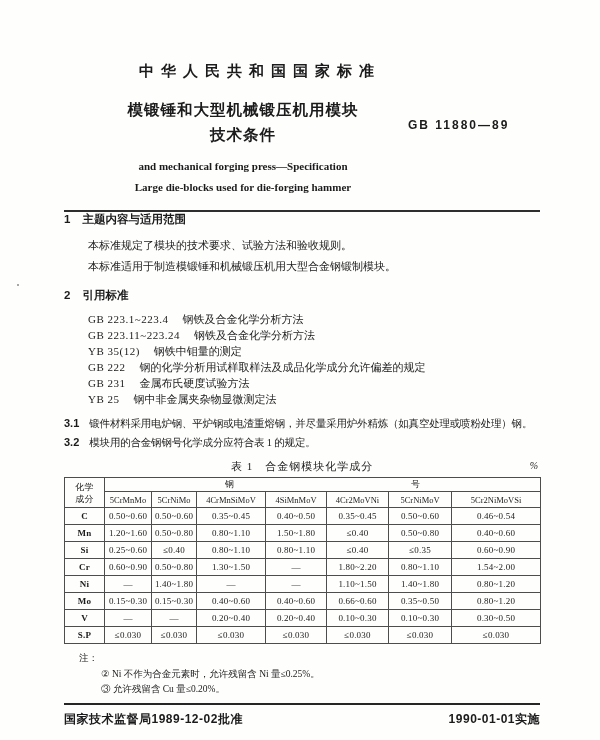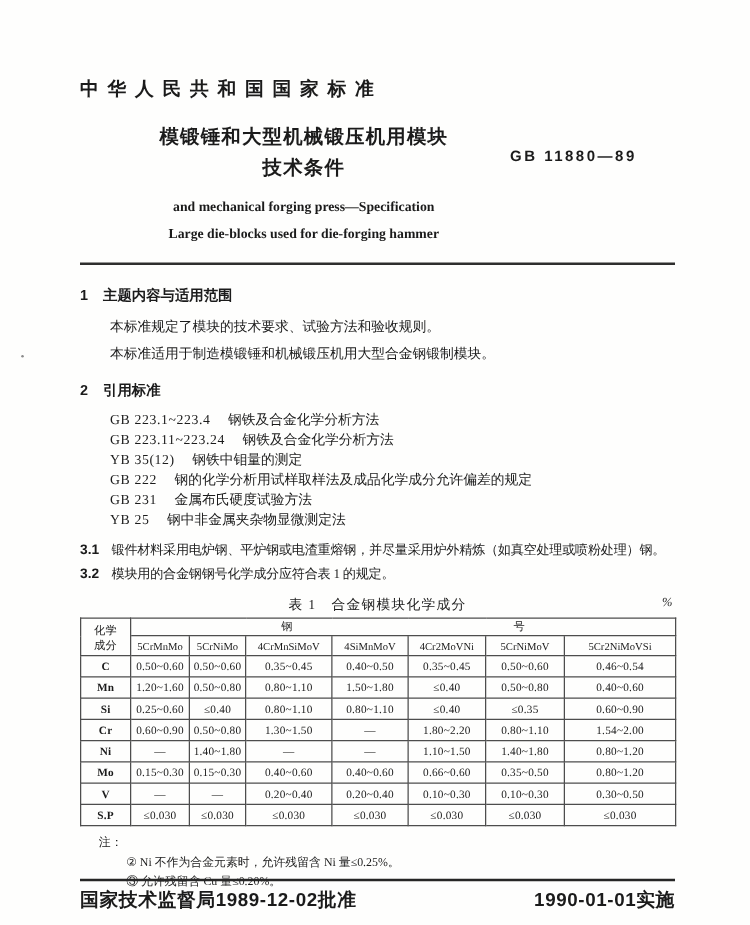--- a/index.html
+++ b/index.html
@@ -4,21 +4,21 @@
 <style>
   html,body { margin:0; padding:0; background:#ffffff; }
   .page {
     position:relative; width:600px; height:740px; background:#fefefd;
     font-family:"Liberation Serif", serif; color:#1b1b1b; overflow:hidden;
   }
   .content { position:absolute; left:64px; top:0; width:476px; }
 
   
   .national-label {
-    margin-top:62px; width:392px; 
+    margin-top:62px; width:392px; text-align:center;
     font-family:"Liberation Sans", sans-serif; font-weight:bold;
     font-size:15px; letter-spacing:7px; white-space:nowrap;
   }
   .title-zh {
     margin-top:16px; width:358px; text-align:center;
     font-family:"Liberation Sans", sans-serif; font-weight:bold;
     font-size:15.5px; line-height:25px; letter-spacing:1px;
   }
   .gb-code {
     position:absolute; left:344px; top:118px;
@@ -30,21 +30,21 @@
     font-weight:bold; font-size:11px; line-height:21px;
   }
   .divider { margin-top:12px; width:476px; height:2px; background:#2e2e2e; }
 
   
   .sec-heading {
     font-family:"Liberation Sans", sans-serif; font-weight:bold;
     font-size:11.5px; white-space:nowrap;
   }
   .sec-heading .sec-num { display:inline-block; margin-right:12px; }
-  .s1 { margin-top:17px; }
+  .s1 { }
   .s2 { margin-top:13px; }
   .s3 { margin-top:8px; }
   .para { margin-top:3px; padding-left:24px; font-size:11px; line-height:18px; white-space:nowrap; }
   .para.first { margin-top:9px; }
 
   .refs { margin-top:8px; padding-left:24px; font-size:11px; }
   .ref-row { line-height:16px; height:16px; white-space:nowrap; }
   .ref-code { display:inline-block; margin-right:14px; letter-spacing:0.5px; }
 
   .clauses { margin-top:7px; }
@@ -77,21 +77,21 @@
   .notes { margin-top:7px; padding-left:15px; font-size:9.5px; }
   .note-row { display:flex; line-height:15.5px; white-space:nowrap; }
   .note-label { width:22px; flex:none; }
 
   
   .footer {
     position:absolute; left:64px; top:703px; width:476px;
     border-top:2px solid #262626; padding-top:6px;
     display:flex; justify-content:space-between;
     font-family:"Liberation Sans", sans-serif; font-weight:bold;
-    font-size:15px; letter-spacing:0.5px;
+    font-size:12px; letter-spacing:0.5px;
   }
   .artifact-dot { position:absolute; left:17px; top:284px; width:2px; height:2px; background:#8a8a8a; border-radius:50%; }
 </style>
 </head>
 <body>
 
 <div class="page">
   <div class="artifact-dot"></div>
 
   <div class="content">

